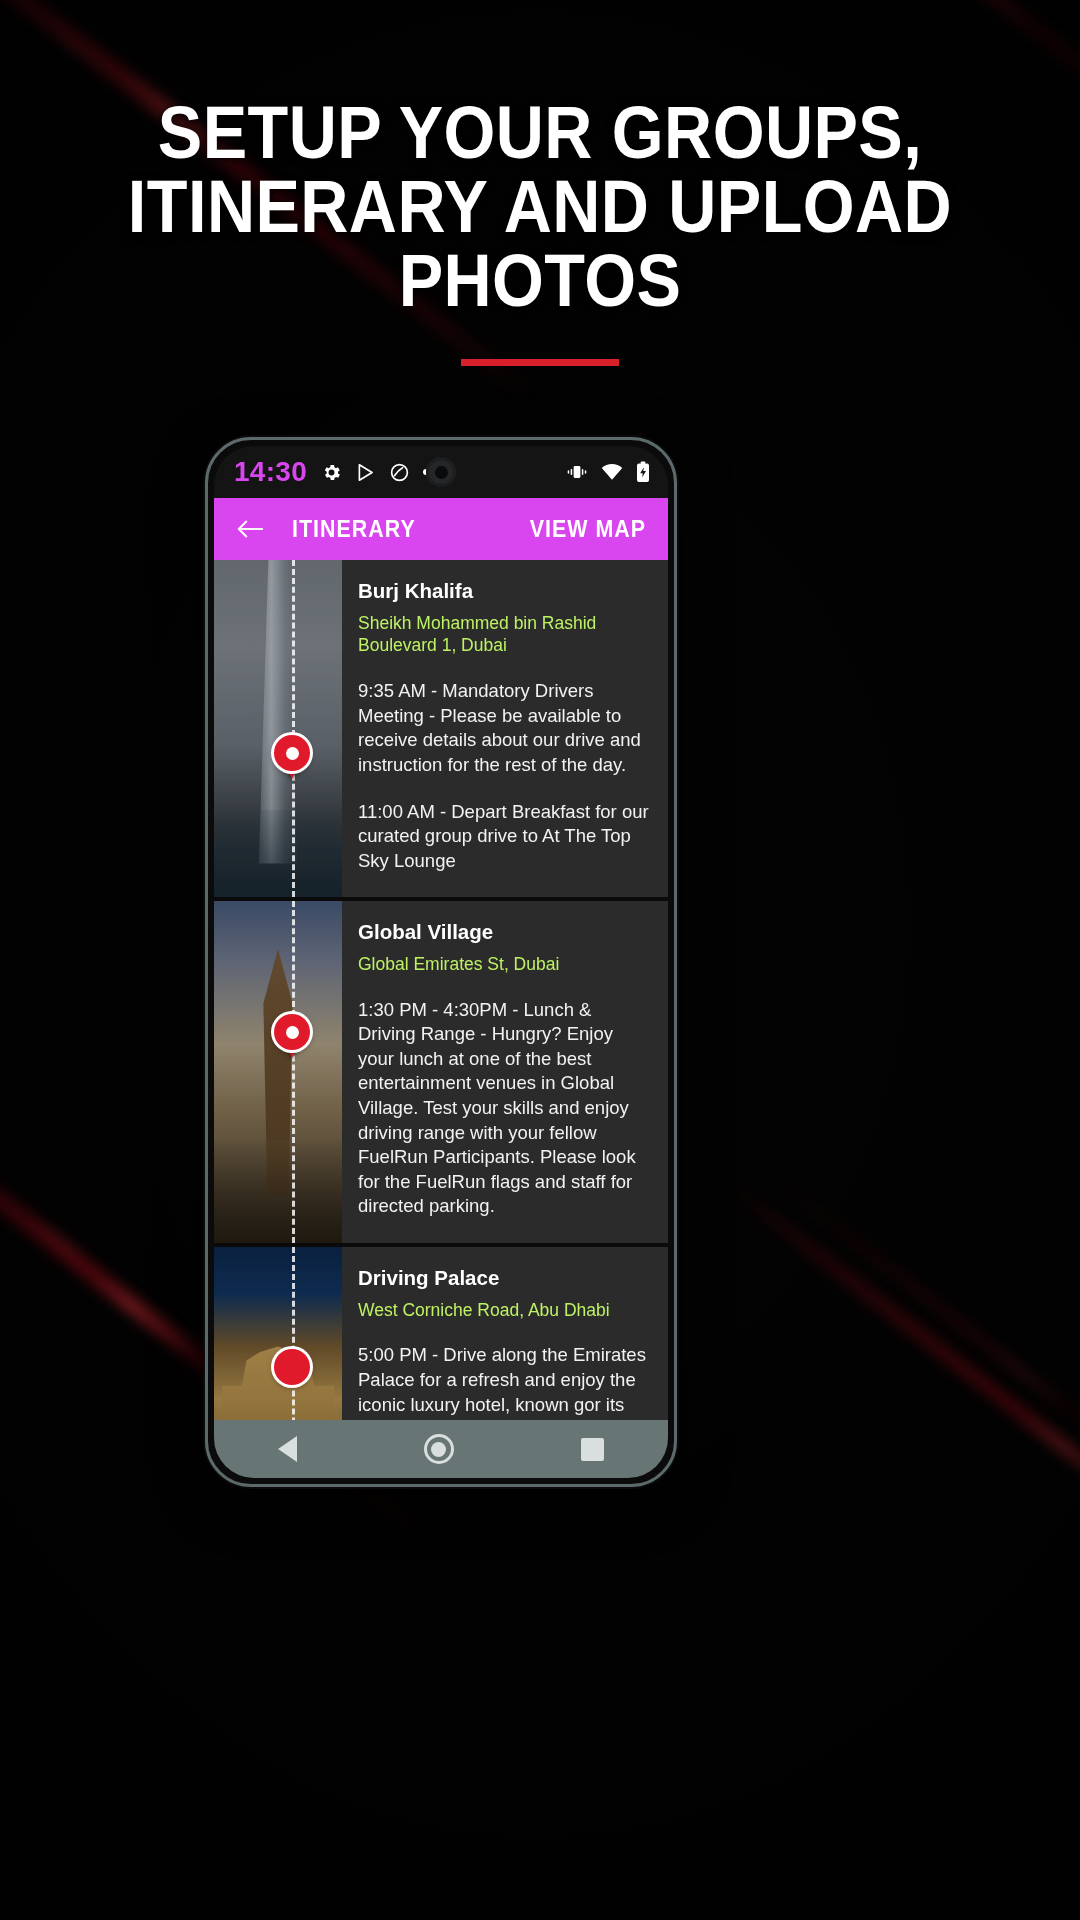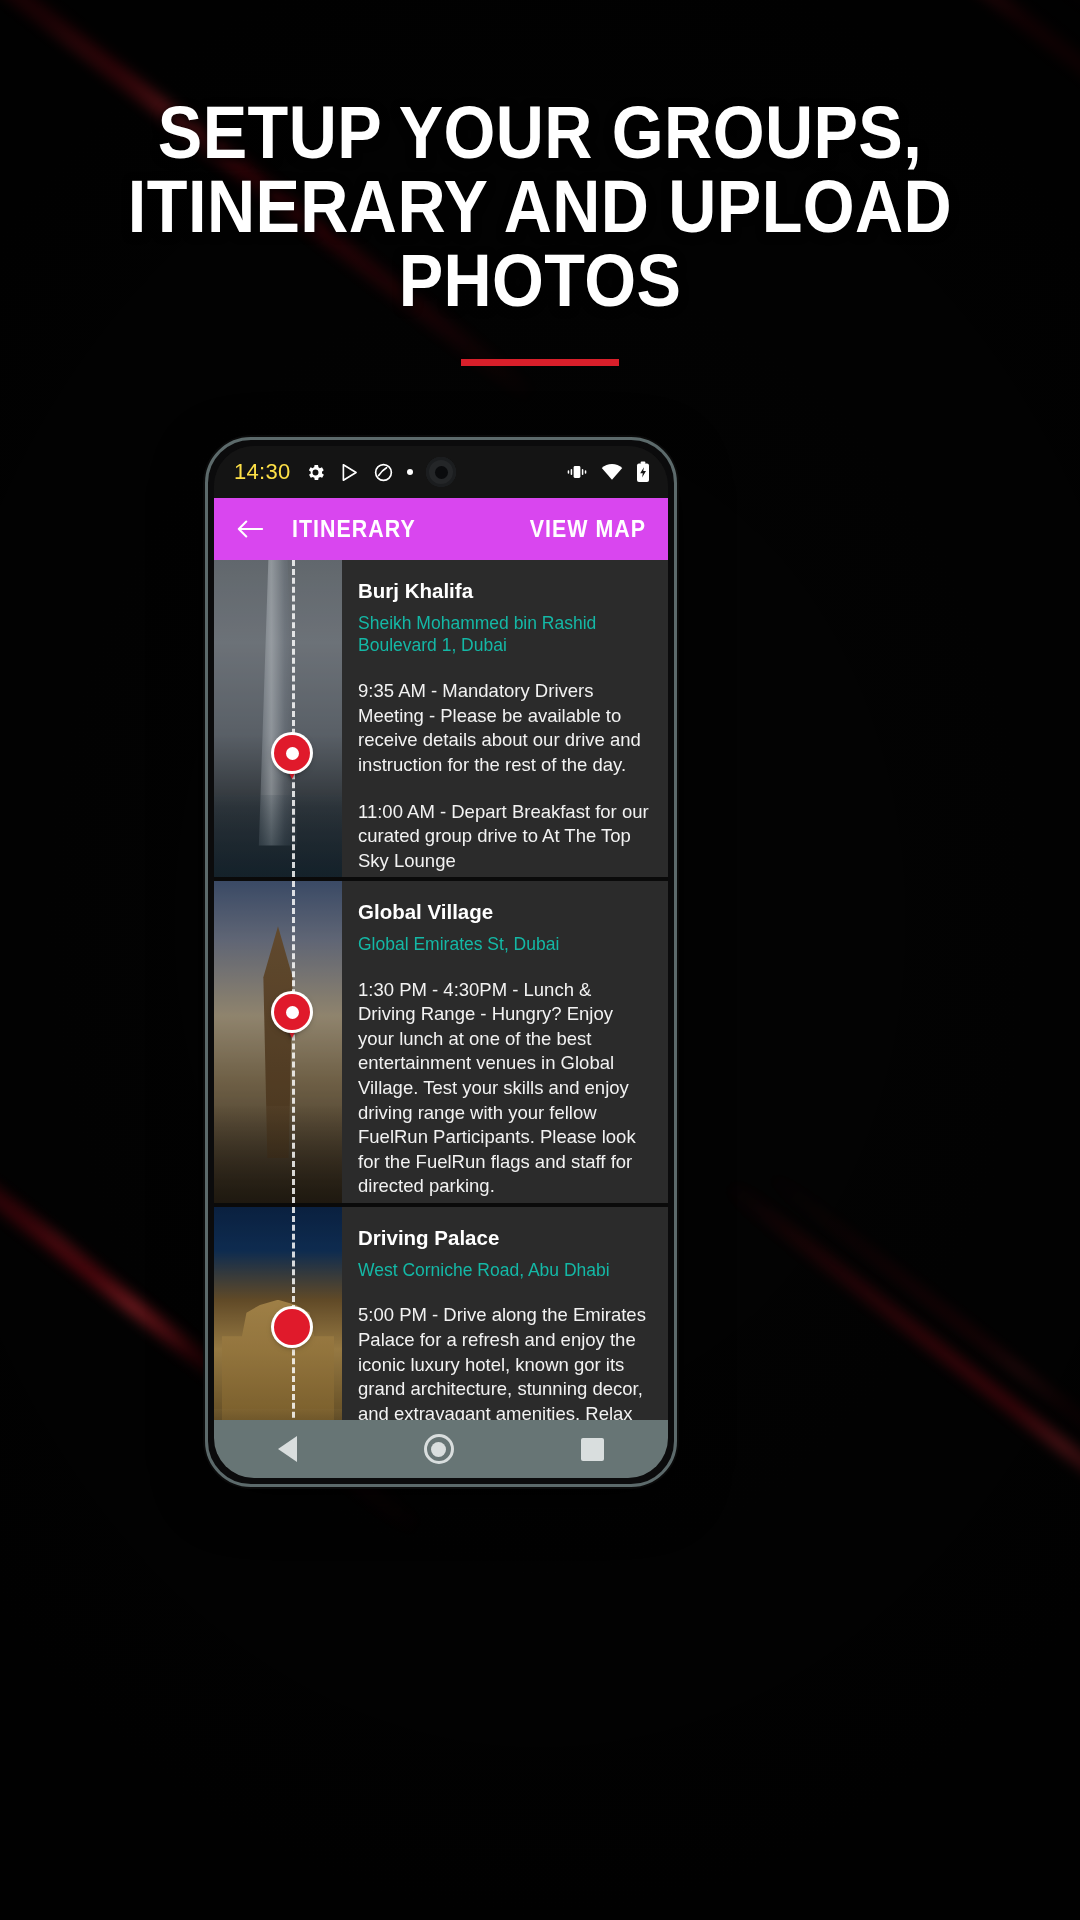--- a/index.html
+++ b/index.html
@@ -71,21 +71,21 @@
   }
 
   
   .statusbar {
     height:52px; flex:0 0 52px;
     background:#141414;
     display:flex; align-items:center;
     padding:0 18px 0 20px;
     position:relative;
   }
-  .sb-time { color:#fde047; font-size:22px; font-weight:400; letter-spacing:.3px; }
+  .sb-time { color:#d946ef; font-size:28px; font-weight:700; letter-spacing:.3px; }
   .sb-left-icons { display:flex; align-items:center; gap:13px; margin-left:14px; }
   .sb-right { margin-left:auto; display:flex; align-items:center; gap:13px; }
   .punch {
     position:absolute; left:50%; top:50%; transform:translate(-50%,-50%);
     width:30px; height:30px; border-radius:50%;
     background:#242628; box-shadow:inset 0 0 0 3px #1b1d1f;
     display:flex; align-items:center; justify-content:center;
   }
   .punch i { width:13px; height:13px; border-radius:50%; background:#0a0b0d; display:block; }
   .dot3 { width:6px; height:6px; border-radius:50%; background:#fff; }
@@ -198,25 +198,25 @@
   .pin-tail {
     position:absolute; left:50%; top:28px; transform:translateX(-50%);
     width:0; height:0;
     border-left:8px solid transparent; border-right:8px solid transparent;
     border-top:16px solid #e01a2b;
     filter:drop-shadow(0 2px 2px rgba(0,0,0,.5));
   }
 
   .card-body {
     flex:1 1 auto;
-    padding:18px 14px 4px 16px;
+    padding:18px 14px 24px 16px;
     min-width:0;
   }
   .venue-name { color:#fff; font-size:20.5px; font-weight:700; line-height:1.25; }
-  .venue-addr { color:#14b8a6; font-size:17.5px; line-height:1.3; margin-top:8px; }
+  .venue-addr { color:#bef264; font-size:17.5px; line-height:1.3; margin-top:8px; }
   .venue-note { color:#f2f2f2; font-size:18.5px; line-height:1.33; margin-top:22px; }
 
   
   .navbar {
     flex:0 0 58px; height:58px;
     background:rgba(125,142,143,.80);
     display:flex; align-items:center; justify-content:space-around;
     position:relative; z-index:8;
   }
   .nav-back { width:0;height:0;border-top:13px solid transparent;border-bottom:13px solid transparent;border-right:19px solid #d9dede; }

